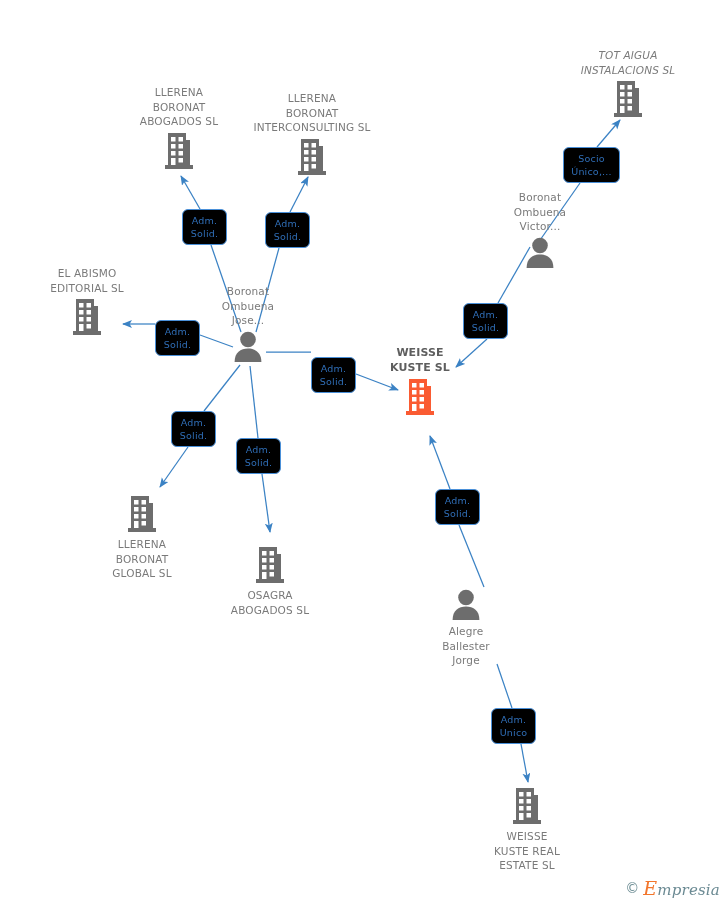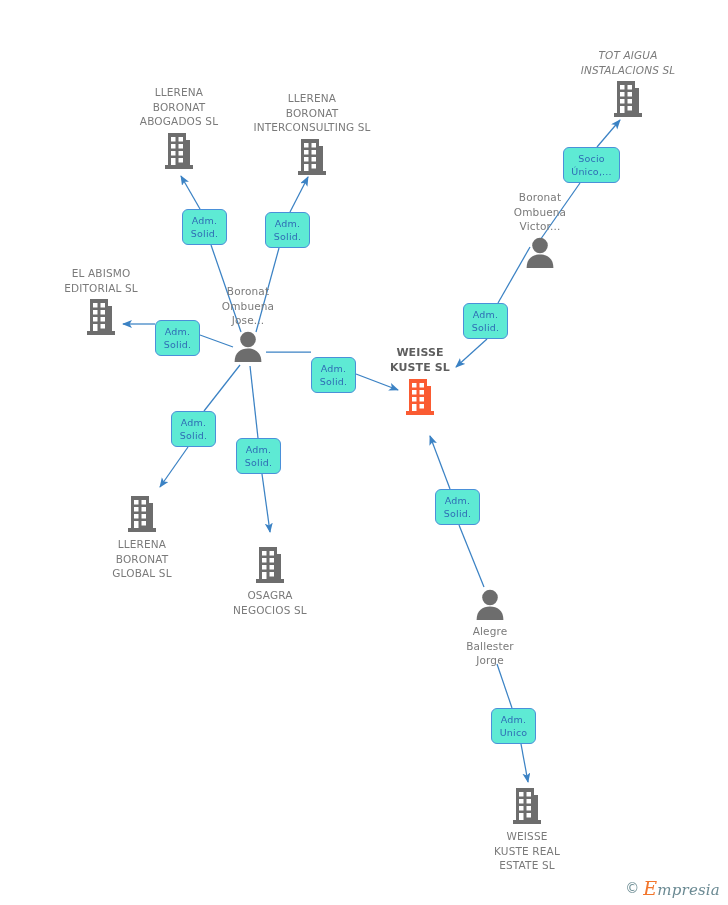--- a/index.html
+++ b/index.html
@@ -50,21 +50,21 @@
     align-items:flex-end;
     justify-content:center;
   }
   .node.person .glyph{ height:34px; }
   .node .glyph svg{ display:block; }
 
   
   .rel{
     position:absolute;
     box-sizing:border-box;
-    background:#5eead4;
+    background:#000000;
     border:1.6px solid #4a90d9;
     border-radius:6px;
     color:#2f6db5;
     font-size:9.5px;
     line-height:13px;
     text-align:center;
     padding:4px 4px 4px 4px;
     z-index:5;
     box-shadow:0 0 0 0 rgba(0,0,0,0);
     white-space:pre-line;
@@ -198,21 +198,21 @@
         <rect x="7" y="13" width="4.5" height="4.5" fill="#fff"></rect>
         <rect x="14.5" y="13" width="4.5" height="4.5" fill="#fff"></rect>
         <rect x="7" y="20" width="4.5" height="4.5" fill="#fff"></rect>
         <rect x="14.5" y="20" width="4.5" height="4.5" fill="#fff"></rect>
         <rect x="7" y="27" width="4.5" height="7" fill="#fff"></rect>
         <rect x="14.5" y="27" width="4.5" height="4.5" fill="#fff"></rect>
       </svg>
     </div>
   </div>
 
-  <div class="node company" style="left:101px; top:266px;">
+  <div class="node company" style="left:87px; top:266px;">
     <div class="cap">EL ABISMO
 EDITORIAL SL</div>
     <div class="glyph">
       <svg width="30" height="40" viewBox="0 0 30 40">
         <rect x="4" y="2" width="18" height="33" fill="#6d6d6d"></rect>
         <rect x="22" y="9" width="4" height="26" fill="#6d6d6d"></rect>
         <rect x="1" y="34" width="28" height="4" fill="#6d6d6d"></rect>
         <rect x="7" y="6" width="4.5" height="4.5" fill="#fff"></rect>
         <rect x="14.5" y="6" width="4.5" height="4.5" fill="#fff"></rect>
         <rect x="7" y="13" width="4.5" height="4.5" fill="#fff"></rect>
@@ -300,24 +300,24 @@
         <rect x="14.5" y="6" width="4.5" height="4.5" fill="#fff"></rect>
         <rect x="7" y="13" width="4.5" height="4.5" fill="#fff"></rect>
         <rect x="14.5" y="13" width="4.5" height="4.5" fill="#fff"></rect>
         <rect x="7" y="20" width="4.5" height="4.5" fill="#fff"></rect>
         <rect x="14.5" y="20" width="4.5" height="4.5" fill="#fff"></rect>
         <rect x="7" y="27" width="4.5" height="7" fill="#fff"></rect>
         <rect x="14.5" y="27" width="4.5" height="4.5" fill="#fff"></rect>
       </svg>
     </div>
     <div class="cap" style="margin-top:3px;">OSAGRA
-NEGOCIOS SL</div>
-  </div>
-
-  <div class="node person" style="left:490px; top:586px;text-align:center;">
+ABOGADOS SL</div>
+  </div>
+
+  <div class="node person" style="left:466px; top:586px;text-align:center;">
     <div class="glyph">
       <svg width="30" height="32" viewBox="0 0 30 32">
         <circle cx="15" cy="9.5" r="7.8" fill="#6d6d6d"></circle>
         <path d="M1.6,32 C1.6,22.6 7.6,18.6 15,18.6 C22.4,18.6 28.4,22.6 28.4,32 Z" fill="#6d6d6d"></path>
       </svg>
     </div>
     <div class="cap" style="margin-top:4px;">Alegre
 Ballester
 Jorge</div>
   </div>

